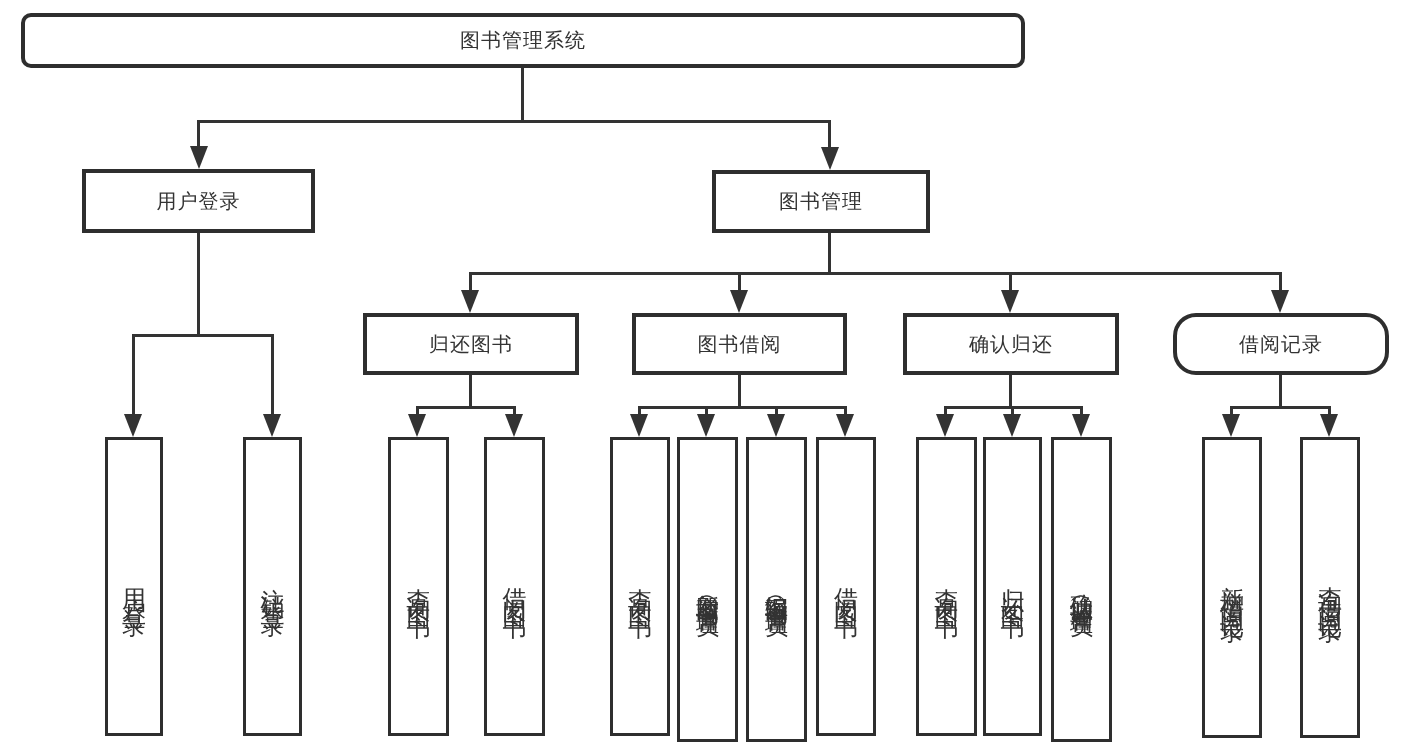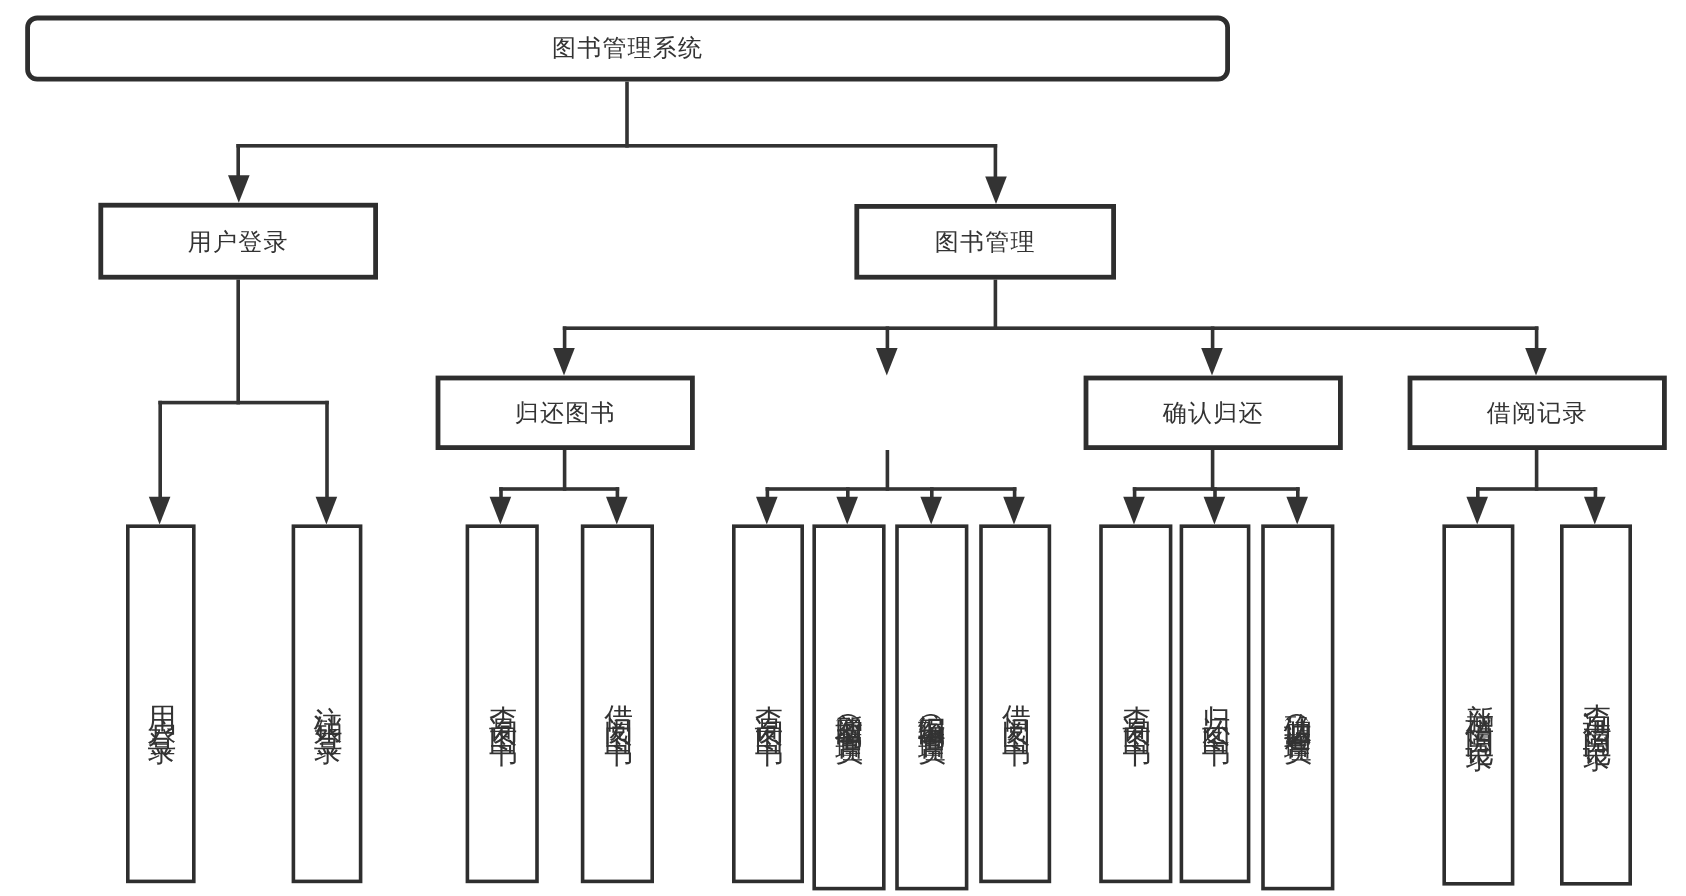--- a/index.html
+++ b/index.html
@@ -66,24 +66,27 @@
   <div class="line" style="left:1009px;top:272px;width:3px;height:22px;"></div>
   <div class="line" style="left:1279px;top:272px;width:3px;height:22px;"></div>
   <div class="arrow" style="left:461px;top:290px;"></div>
   <div class="arrow" style="left:730px;top:290px;"></div>
   <div class="arrow" style="left:1001px;top:290px;"></div>
   <div class="arrow" style="left:1271px;top:290px;"></div>
 
   <div class="box hbox" style="left:363px;top:313px;width:216px;height:62px;">
     <span>归还图书</span>
   </div>
+  <div class="box hbox" style="left:632px;top:313px;width:215px;height:62px;">
+    <span>图书借阅</span>
+  </div>
   <div class="box hbox" style="left:903px;top:313px;width:216px;height:62px;">
     <span>确认归还</span>
   </div>
-  <div class="box hbox" style="left:1173px;top:313px;width:216px;height:62px;">
+  <div class="box hbox" style="left:1173px;top:313px;width:216px;height:62px;border-radius:23px;">
     <span>借阅记录</span>
   </div>
 
   <div class="line" style="left:469px;top:375px;width:3px;height:34px;"></div>
   <div class="line" style="left:416px;top:406px;width:100px;height:3px;"></div>
   <div class="line" style="left:416px;top:406px;width:3px;height:12px;"></div>
   <div class="line" style="left:513px;top:406px;width:3px;height:12px;"></div>
   <div class="arrow" style="left:408px;top:414px;"></div>
   <div class="arrow" style="left:505px;top:414px;"></div>
 

